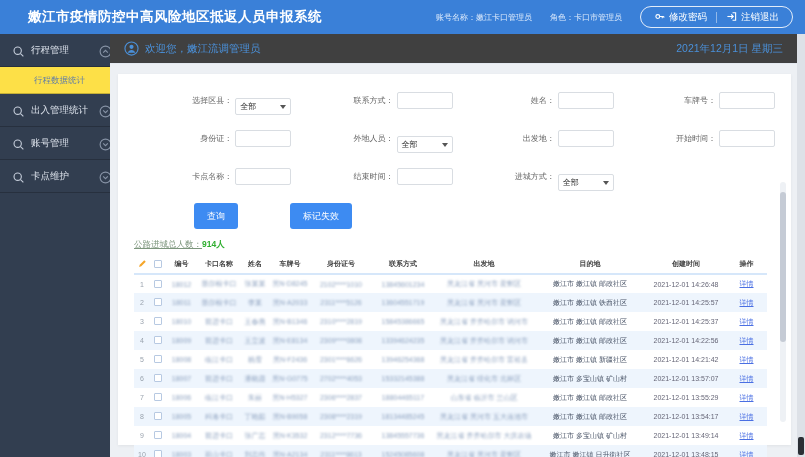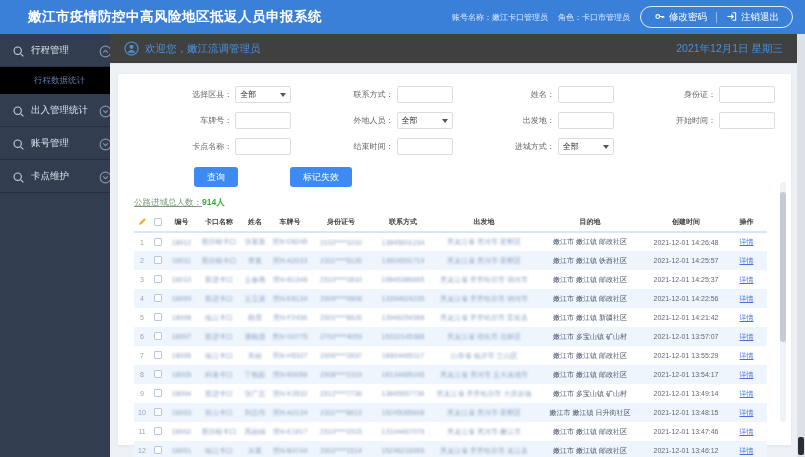--- a/index.html
+++ b/index.html
@@ -5,61 +5,61 @@
   * { box-sizing: border-box; margin: 0; padding: 0; }
   html,body { width:805px; height:457px; }
   body {
     font-family: "Liberation Sans", "DejaVu Sans", sans-serif;
     position: relative; overflow: hidden; background:#edf0f4;
   }
   
   .topbar { position:absolute; top:0; left:0; right:0; height:34px; background:#3a80d8;
     display:flex; align-items:center; justify-content:space-between; padding:0 12px 0 28px; z-index:5; }
   .app-title { color:#ffffff; font-size:13.5px; font-weight:bold; letter-spacing:.5px; }
-  .top-right { display:flex; align-items:center; gap:10px; }
+  .top-right { display:flex; align-items:center; gap:18px; }
   .acct { color:#ddeafc; font-size:8px; white-space:nowrap; }
   .pill-group { display:flex; align-items:center; border:1px solid rgba(255,255,255,.85);
     border-radius:12px; height:22px; padding:0 4px; }
   .pill-btn { display:flex; align-items:center; gap:4px; background:none; border:none;
     color:#fff; font-size:9.5px; padding:0 9px; cursor:pointer; font-family:inherit; }
   .pill-div { width:1px; height:11px; background:rgba(255,255,255,.45); }
   
   .sidebar { position:absolute; top:34px; left:0; width:120px; bottom:0; background:#323e50; }
   .nav-item { display:flex; align-items:center; height:33px; padding:0 8px 0 12px;
     border-bottom:1px solid rgba(0,0,0,.22); cursor:pointer; }
   .nav-icon { width:13px; height:13px; margin-right:6px; flex:none; }
   .nav-label { color:#dde3ec; font-size:9.5px; flex:1; white-space:nowrap; }
   .nav-chevron { width:13px; height:13px; flex:none; }
-  .submenu { background:#000000; border-bottom:1px solid rgba(0,0,0,.22); }
+  .submenu { background:#fde047; border-bottom:1px solid rgba(0,0,0,.22); }
   .sub-item { height:26px; line-height:26px; padding-left:34px; font-size:8.5px;
     color:#5f7ca8; cursor:pointer; white-space:nowrap; }
   
   .main { position:absolute; top:34px; left:110px; right:8px; bottom:0; background:#edf0f4; }
   .welcome { height:30px; background:#404040; border-bottom:1px solid #e4e9f0;
     display:flex; align-items:center; padding:0 14px; }
   .welcome-icon { width:15px; height:15px; margin-right:6px; }
   .welcome-text { color:#4a90d9; font-size:10.5px; flex:1; }
   .date-text { color:#4a90d9; font-size:10.5px; }
   .card { position:absolute; top:40px; left:8px; right:6px; bottom:12px; background:#fff;
     box-shadow:0 1px 3px rgba(0,0,0,.06); padding:12px 16px 0 16px; }
   
   .filter-grid { display:grid; grid-template-columns:repeat(4,1fr); row-gap:9px; column-gap:4px; }
   .field { display:flex; align-items:center; justify-content:flex-end; }
   .flabel { font-size:8px; color:#666; margin-right:3px; white-space:nowrap; }
   .finput { width:56px; height:17px; border:1px solid #d9dde2; border-radius:2px;
     background:#fff; font-size:8px; padding:0 3px; outline:none; }
   .fselect { width:56px; height:17px; border:1px solid #d9dde2; border-radius:2px; background:#fff;
-    display:flex; align-items:center; justify-content:space-between; padding:0 4px; cursor:pointer; }
+    display:flex; align-items:center; justify-content:space-between; padding:0 4px; cursor:pointer;margin-top:12px; }
   .fsel-val { font-size:8px; color:#333; }
   .caret { width:0; height:0; border-left:3px solid transparent; border-right:3px solid transparent;
     border-top:4px solid #555; }
   
   .btn-row { margin-top:12px; display:flex; gap:52px; padding-left:60px; }
   .btn { background:#3d8bf2; color:#fff; font-size:9px; border:none; border-radius:3px;
-    height:20px; padding:0 13px; cursor:pointer; font-family:inherit; }
+    height:26px; padding:0 13px; cursor:pointer; font-family:inherit; }
   .stats { margin-top:10px; font-size:8.5px; }
   .stats-label { color:#7d967d;text-decoration:underline; }
   .stats-value { color:#2fae2f; font-weight:bold; }
   
   table.data-table { margin-top:4px; border-collapse:collapse; table-layout:fixed; width:633px; }
   thead th { font-size:7px; color:#444; font-weight:bold; padding:4px 1px;
     border-bottom:2px solid #d6e7fa; text-align:center; white-space:nowrap; }
   tbody td { font-size:7px; color:#556; height:19px; padding:0 1px; text-align:center;
     overflow:hidden; white-space:nowrap; text-overflow:ellipsis; }
   tbody tr:nth-child(even) { background:#eef5fd; }
@@ -204,25 +204,25 @@
       </div>
       <div class="field">
         <label class="flabel">联系方式：</label>
         <input class="finput" style="">
       </div>
       <div class="field">
         <label class="flabel">姓名：</label>
         <input class="finput" style="">
       </div>
       <div class="field">
+        <label class="flabel">车牌号：</label>
+        <input class="finput" style="">
+      </div>
+      <div class="field">
         <label class="flabel">身份证：</label>
-        <input class="finput" style="">
-      </div>
-      <div class="field">
-        <label class="flabel">车牌号：</label>
         <input class="finput" style="">
       </div>
       <div class="field">
         <label class="flabel">外地人员：</label>
         <div class="fselect">
           <span class="fsel-val">全部</span>
           <span class="caret"></span>
         </div>
       </div>
       <div class="field">

